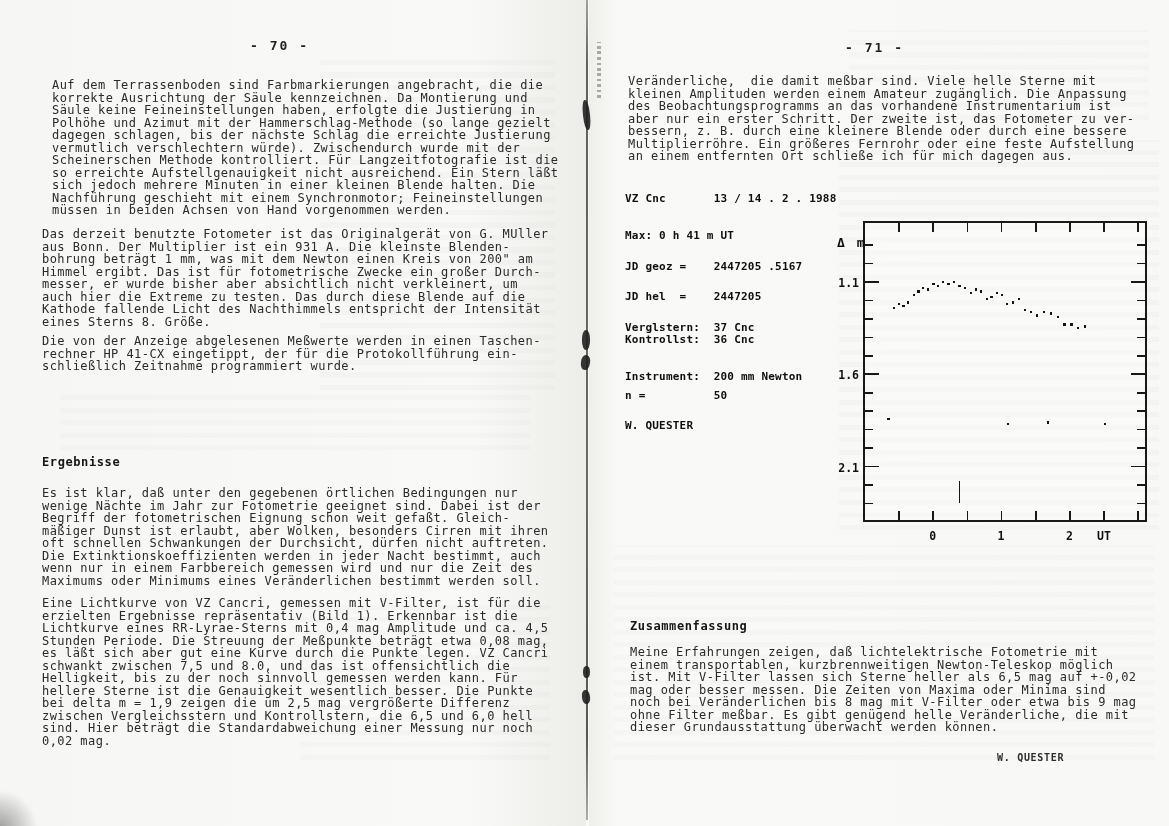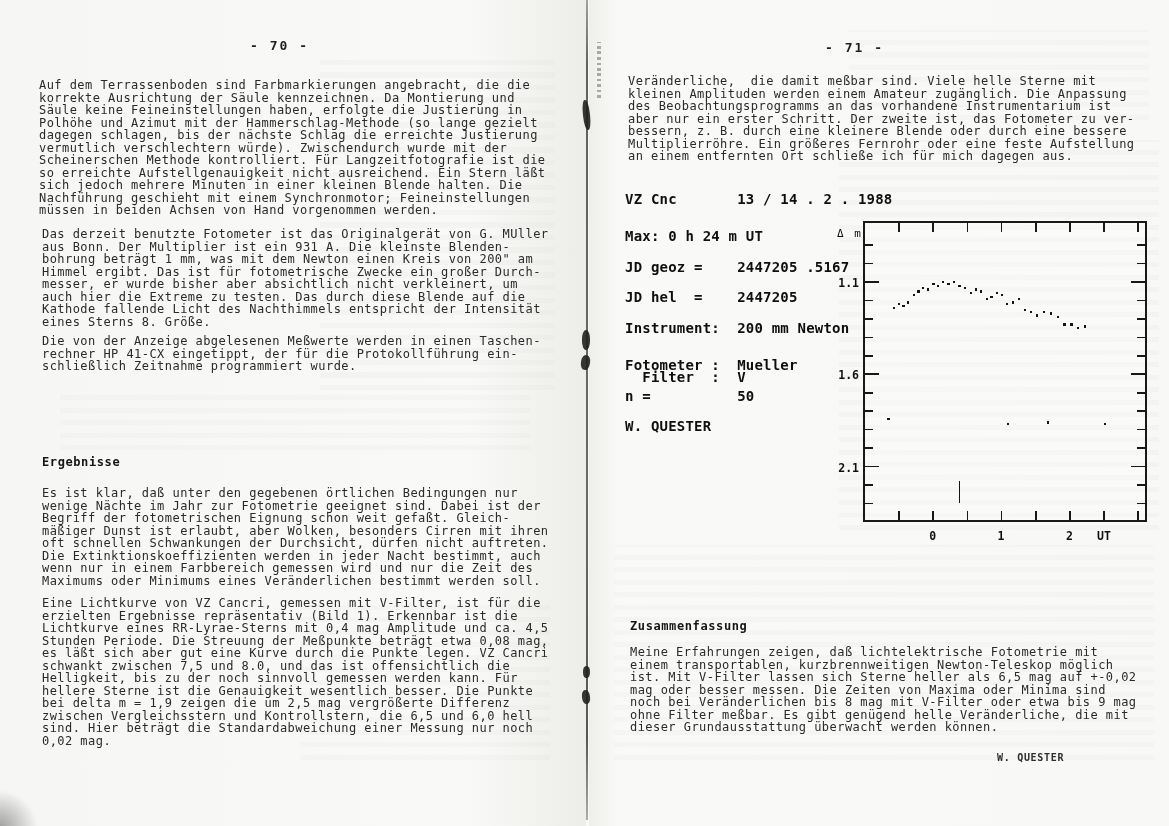--- a/index.html
+++ b/index.html
@@ -9,39 +9,39 @@
   .page-left{left:0;width:586px;background:linear-gradient(90deg,#f6f6f4 0%,#f9f9f7 80%,#ededea 99%);}
   .page-right{left:589px;width:580px;background:linear-gradient(90deg,#eeeeeb 0%,#f9f9f7 5%,#f8f8f6 100%);}
 
   .pagenum{position:absolute;font-weight:bold;font-size:13px;letter-spacing:2px;color:#1f1f1f;}
   .para{position:absolute;white-space:pre-wrap;font-size:12px;line-height:12.55px;
         letter-spacing:0.45px;color:#2a2a2a;width:534px;}
   .heading{position:absolute;font-weight:bold;font-size:12px;letter-spacing:0.6px;color:#161616;}
   .sig{position:absolute;font-weight:bold;font-size:10px;letter-spacing:0.7px;color:#2c2c2c;}
 
   .panel{position:absolute;left:36px;top:193px;color:#0f0f0f;}
-  .panel-row{white-space:pre;font-weight:bold;font-size:14px;line-height:12.4px;letter-spacing:0.2px;}
+  .panel-row{white-space:pre;font-weight:bold;font-size:11px;line-height:12.4px;letter-spacing:0.2px;}
   .panel-row:nth-child(2){margin-top:25px;}
   .panel-row:nth-child(3){margin-top:18px;}
   .panel-row:nth-child(4){margin-top:18px;}
   .panel-row:nth-child(5){margin-top:18px;}
   .panel-row:nth-child(6){margin-top:25px;}
   .panel-row:nth-child(7){margin-top:6px;}
   .panel-row:nth-child(8){margin-top:18px;}
   .panel-row:nth-child(9){margin-top:20px;}
   .panel-row:nth-child(10){margin-top:35px;}
 
   .chart{position:absolute;left:274px;top:221px;}
   .plot{position:relative;width:280px;height:297px;border:2px solid #181818;background:rgba(255,255,255,0.25);}
   .tx{position:absolute;width:1.6px;height:9px;background:#181818;}
   .ty{position:absolute;height:1.6px;background:#181818;}
   .dot{position:absolute;width:2.3px;height:2.3px;background:#151515;}
   .xlab{position:absolute;font-weight:bold;font-size:11.5px;color:#0f0f0f;}
   .ytick-label{position:absolute;left:-32px;width:26px;text-align:right;font-weight:bold;font-size:11.5px;color:#0f0f0f;}
-  .ylabel{position:absolute;left:-28px;top:4px;font-weight:normal;font-size:11px;letter-spacing:2px;color:#0f0f0f;}
+  .ylabel{position:absolute;left:-28px;top:12px;font-weight:bold;font-size:13px;letter-spacing:2px;color:#0f0f0f;}
   .maxline{position:absolute;width:1.7px;background:#151515;}
 
   .ghost{position:absolute;filter:blur(0.7px);pointer-events:none;
          background:repeating-linear-gradient(0deg,rgba(90,90,95,0.55) 0 5px,transparent 5px 12.5px);}
   .gutter-line{position:absolute;left:586px;top:0;width:2px;height:820px;
          background:linear-gradient(180deg,#8a8a8a,#3a3a3a 8%,#454545 60%,#2e2e2e 90%,#9a9a9a);opacity:.8;}
   .blob{position:absolute;background:#202020;border-radius:45%;opacity:.9;}
   .marginalia{position:absolute;left:597px;top:42px;width:4px;height:56px;opacity:.55;
          background:repeating-linear-gradient(0deg,rgba(50,50,50,.7) 0 2.5px,transparent 2.5px 5.5px);}
   .corner-shadow{position:absolute;left:-8px;top:790px;width:46px;height:46px;filter:blur(1.5px);
@@ -51,21 +51,21 @@
 <body>
 
 <div class="scan">
 
   <div class="page page-left">
     <div class="ghost" style="left:320px;top:60px;width:235px;height:330px;opacity:.05;"></div>
     <div class="ghost" style="left:60px;top:395px;width:470px;height:55px;opacity:.04;"></div>
     <div class="ghost" style="left:300px;top:600px;width:250px;height:160px;opacity:.04;"></div>
 
     <div class="pagenum" style="left:250px;top:38px;">- 70 -</div>
-    <div class="para" style="left:39px;top:79px;">Auf dem Terrassenboden sind Farbmarkierungen angebracht, die die
+    <div class="para" style="left:52px;top:79px;">Auf dem Terrassenboden sind Farbmarkierungen angebracht, die die
 korrekte Ausrichtung der Säule kennzeichnen. Da Montierung und
 Säule keine Feineinstellungen haben, erfolgte die Justierung in
 Polhöhe und Azimut mit der Hammerschlag-Methode (so lange gezielt
 dagegen schlagen, bis der nächste Schlag die erreichte Justierung
 vermutlich verschlechtern würde). Zwischendurch wurde mit der
 Scheinerschen Methode kontrolliert. Für Langzeitfotografie ist die
 so erreichte Aufstellgenauigkeit nicht ausreichend. Ein Stern läßt
 sich jedoch mehrere Minuten in einer kleinen Blende halten. Die
 Nachführung geschieht mit einem Synchronmotor; Feineinstellungen
 müssen in beiden Achsen von Hand vorgenommen werden.</div>
@@ -101,37 +101,37 @@
 zwischen Vergleichsstern und Kontrollstern, die 6,5 und 6,0 hell
 sind. Hier beträgt die Standardabweichung einer Messung nur noch
 0,02 mag.</div>
   </div>
 
   <div class="page page-right">
     <div class="ghost" style="left:250px;top:140px;width:320px;height:390px;opacity:.05;"></div>
     <div class="ghost" style="left:25px;top:545px;width:540px;height:215px;opacity:.04;"></div>
     <div class="ghost" style="left:260px;top:30px;width:300px;height:90px;opacity:.04;"></div>
 
-    <div class="pagenum" style="left:236px;top:40px;">- 71 -</div>
+    <div class="pagenum" style="left:256px;top:40px;">- 71 -</div>
     <div class="para" style="left:39px;top:75px;">Veränderliche,  die damit meßbar sind. Viele helle Sterne mit
 kleinen Amplituden werden einem Amateur zugänglich. Die Anpassung
 des Beobachtungsprogramms an das vorhandene Instrumentarium ist
 aber nur ein erster Schritt. Der zweite ist, das Fotometer zu ver-
 bessern, z. B. durch eine kleinere Blende oder durch eine bessere
 Multiplierröhre. Ein größeres Fernrohr oder eine feste Aufstellung
 an einem entfernten Ort schließe ich für mich dagegen aus.</div>
 
     <div class="panel">
         <div class="panel-row">VZ Cnc       13 / 14 . 2 . 1988</div>
-        <div class="panel-row">Max: 0 h 24 m UT</div>
+        <div class="panel-row">Max: 0 h 41 m UT</div>
         <div class="panel-row">JD geoz =    2447205 .5167</div>
         <div class="panel-row">JD hel  =    2447205</div>
+        <div class="panel-row">Verglstern:  37 Cnc
+Kontrollst:  36 Cnc</div>
         <div class="panel-row">Instrument:  200 mm Newton</div>
-        <div class="panel-row">Fotometer :  Mueller
-  Filter  :  V</div>
         <div class="panel-row">n =          50</div>
         <div class="panel-row">W. QUESTER</div>
       </div>
 
     <div class="chart">
       <div class="plot">
         <div class="ylabel">Δ m</div>
       <div class="tx" style="left: 33.3463px; top: 0px;"></div>
           <div class="tx" style="left: 33.3463px; bottom: 0px;"></div>
           <div class="tx" style="left: 67.4927px; top: 0px;"></div>

